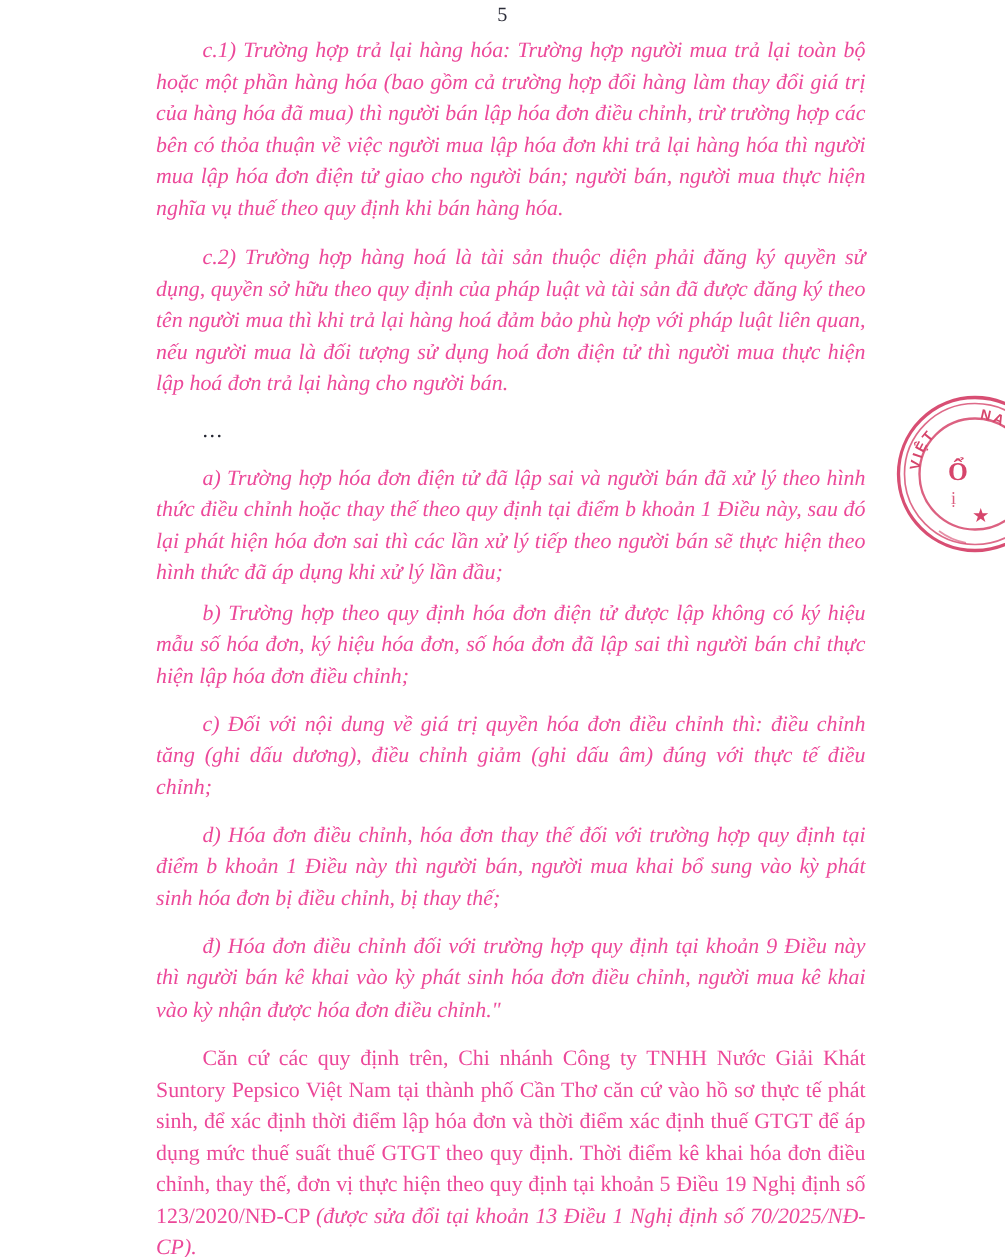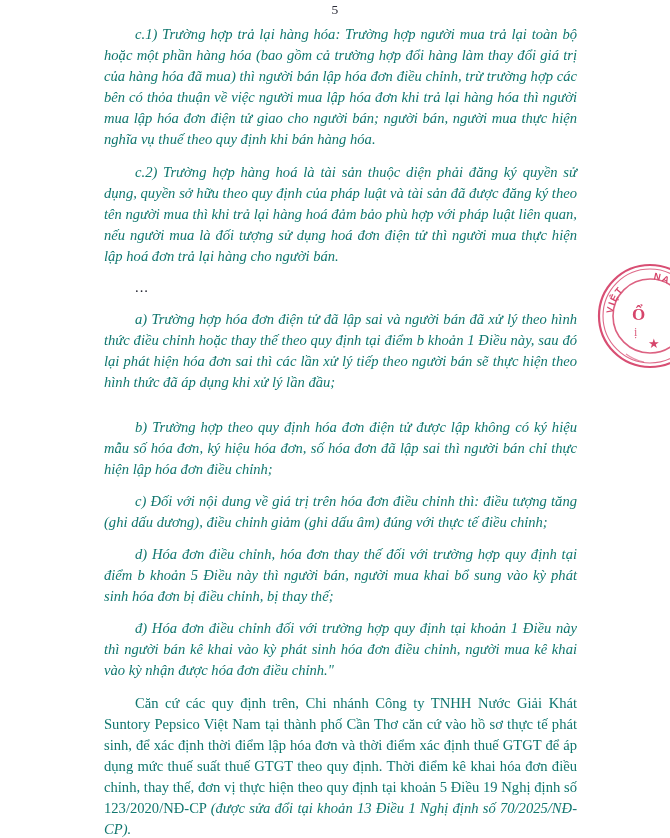--- a/index.html
+++ b/index.html
@@ -39,21 +39,21 @@
     right: 93px;
     top: 24px;
   }
 
   p.para {
     margin: 0 0 0 0;
     font-size: 14.6px;
     line-height: 21.1px;
     text-align: justify;
     text-justify: inter-word;
-    color: #0f766e;
+    color: #ec4899;
     hyphens: none;
   }
 
   p.italic {
     font-style: italic;
   }
 
   p.roman {
     font-style: normal;
   }
@@ -97,27 +97,27 @@
 
     <p class="para italic indent">c.1) Trường hợp trả lại hàng hóa: Trường hợp người mua trả lại toàn bộ hoặc một phần hàng hóa (bao gồm cả trường hợp đổi hàng làm thay đổi giá trị của hàng hóa đã mua) thì người bán lập hóa đơn điều chỉnh, trừ trường hợp các bên có thỏa thuận về việc người mua lập hóa đơn khi trả lại hàng hóa thì người mua lập hóa đơn điện tử giao cho người bán; người bán, người mua thực hiện nghĩa vụ thuế theo quy định khi bán hàng hóa.</p>
 
     <p class="para italic indent gap-md" style="margin-top:11px;">c.2) Trường hợp hàng hoá là tài sản thuộc diện phải đăng ký quyền sử dụng, quyền sở hữu theo quy định của pháp luật và tài sản đã được đăng ký theo tên người mua thì khi trả lại hàng hoá đảm bảo phù hợp với pháp luật liên quan, nếu người mua là đối tượng sử dụng hoá đơn điện tử thì người mua thực hiện lập hoá đơn trả lại hàng cho người bán.</p>
 
     <div class="ellipsis-line" style="margin-top:10px;">...</div>
 
 
     <p class="para italic indent" style="margin-top:11px;font-family:Liberation Serif, serif;">a) Trường hợp hóa đơn điện tử đã lập sai và người bán đã xử lý theo hình thức điều chỉnh hoặc thay thế theo quy định tại điểm b khoản 1 Điều này, sau đó lại phát hiện hóa đơn sai thì các lần xử lý tiếp theo người bán sẽ thực hiện theo hình thức đã áp dụng khi xử lý lần đầu;</p>
 
-    <p class="para italic indent" style="margin-top:23px;">b) Trường hợp theo quy định hóa đơn điện tử được lập không có ký hiệu mẫu số hóa đơn, ký hiệu hóa đơn, số hóa đơn đã lập sai thì người bán chỉ thực hiện lập hóa đơn điều chỉnh;</p>
+    <p class="para italic indent" style="margin-top:5px;">b) Trường hợp theo quy định hóa đơn điện tử được lập không có ký hiệu mẫu số hóa đơn, ký hiệu hóa đơn, số hóa đơn đã lập sai thì người bán chỉ thực hiện lập hóa đơn điều chỉnh;</p>
 
-    <p class="para italic indent" style="margin-top:11px;">c) Đối với nội dung về giá trị trên hóa đơn điều chỉnh thì: điều tượng tăng (ghi dấu dương), điều chỉnh giảm (ghi dấu âm) đúng với thực tế điều chỉnh;</p>
+    <p class="para italic indent" style="margin-top:11px;">c) Đối với nội dung về giá trị quyền hóa đơn điều chỉnh thì: điều chỉnh tăng (ghi dấu dương), điều chỉnh giảm (ghi dấu âm) đúng với thực tế điều chỉnh;</p>
 
-    <p class="para italic indent" style="margin-top:11px;">d) Hóa đơn điều chỉnh, hóa đơn thay thế đối với trường hợp quy định tại điểm b khoản 5 Điều này thì người bán, người mua khai bổ sung vào kỳ phát sinh hóa đơn bị điều chỉnh, bị thay thế;</p>
+    <p class="para italic indent" style="margin-top:11px;">d) Hóa đơn điều chỉnh, hóa đơn thay thế đối với trường hợp quy định tại điểm b khoản 1 Điều này thì người bán, người mua khai bổ sung vào kỳ phát sinh hóa đơn bị điều chỉnh, bị thay thế;</p>
 
-    <p class="para italic indent" style="margin-top:11px;">đ) Hóa đơn điều chỉnh đối với trường hợp quy định tại khoản 1 Điều này thì người bán kê khai vào kỳ phát sinh hóa đơn điều chỉnh, người mua kê khai vào kỳ nhận được hóa đơn điều chỉnh."</p>
+    <p class="para italic indent" style="margin-top:11px;">đ) Hóa đơn điều chỉnh đối với trường hợp quy định tại khoản 9 Điều này thì người bán kê khai vào kỳ phát sinh hóa đơn điều chỉnh, người mua kê khai vào kỳ nhận được hóa đơn điều chỉnh."</p>
 
     <p class="para roman indent" style="margin-top:11px;"><span>Căn cứ các quy định trên, Chi nhánh Công ty TNHH Nước Giải Khát Suntory Pepsico Việt Nam tại thành phố Cần Thơ căn cứ vào hồ sơ thực tế phát sinh, để xác định thời điểm lập hóa đơn và thời điểm xác định thuế GTGT để áp dụng mức thuế suất thuế GTGT theo quy định. Thời điểm kê khai hóa đơn điều chỉnh, thay thế, đơn vị thực hiện theo quy định tại khoản 5 Điều 19 Nghị định số 123/2020/NĐ-CP </span><span class="inline-italic">(được sửa đổi tại khoản 13 Điều 1 Nghị định số 70/2025/NĐ-CP).</span></p>
 
   </div>
 
   <div class="seal">
     <svg width="108" height="108" viewBox="0 0 108 108" xmlns="http://www.w3.org/2000/svg">
       <defs>
         <clipPath id="pageclip">
           <rect x="0" y="0" width="74" height="108"></rect>

